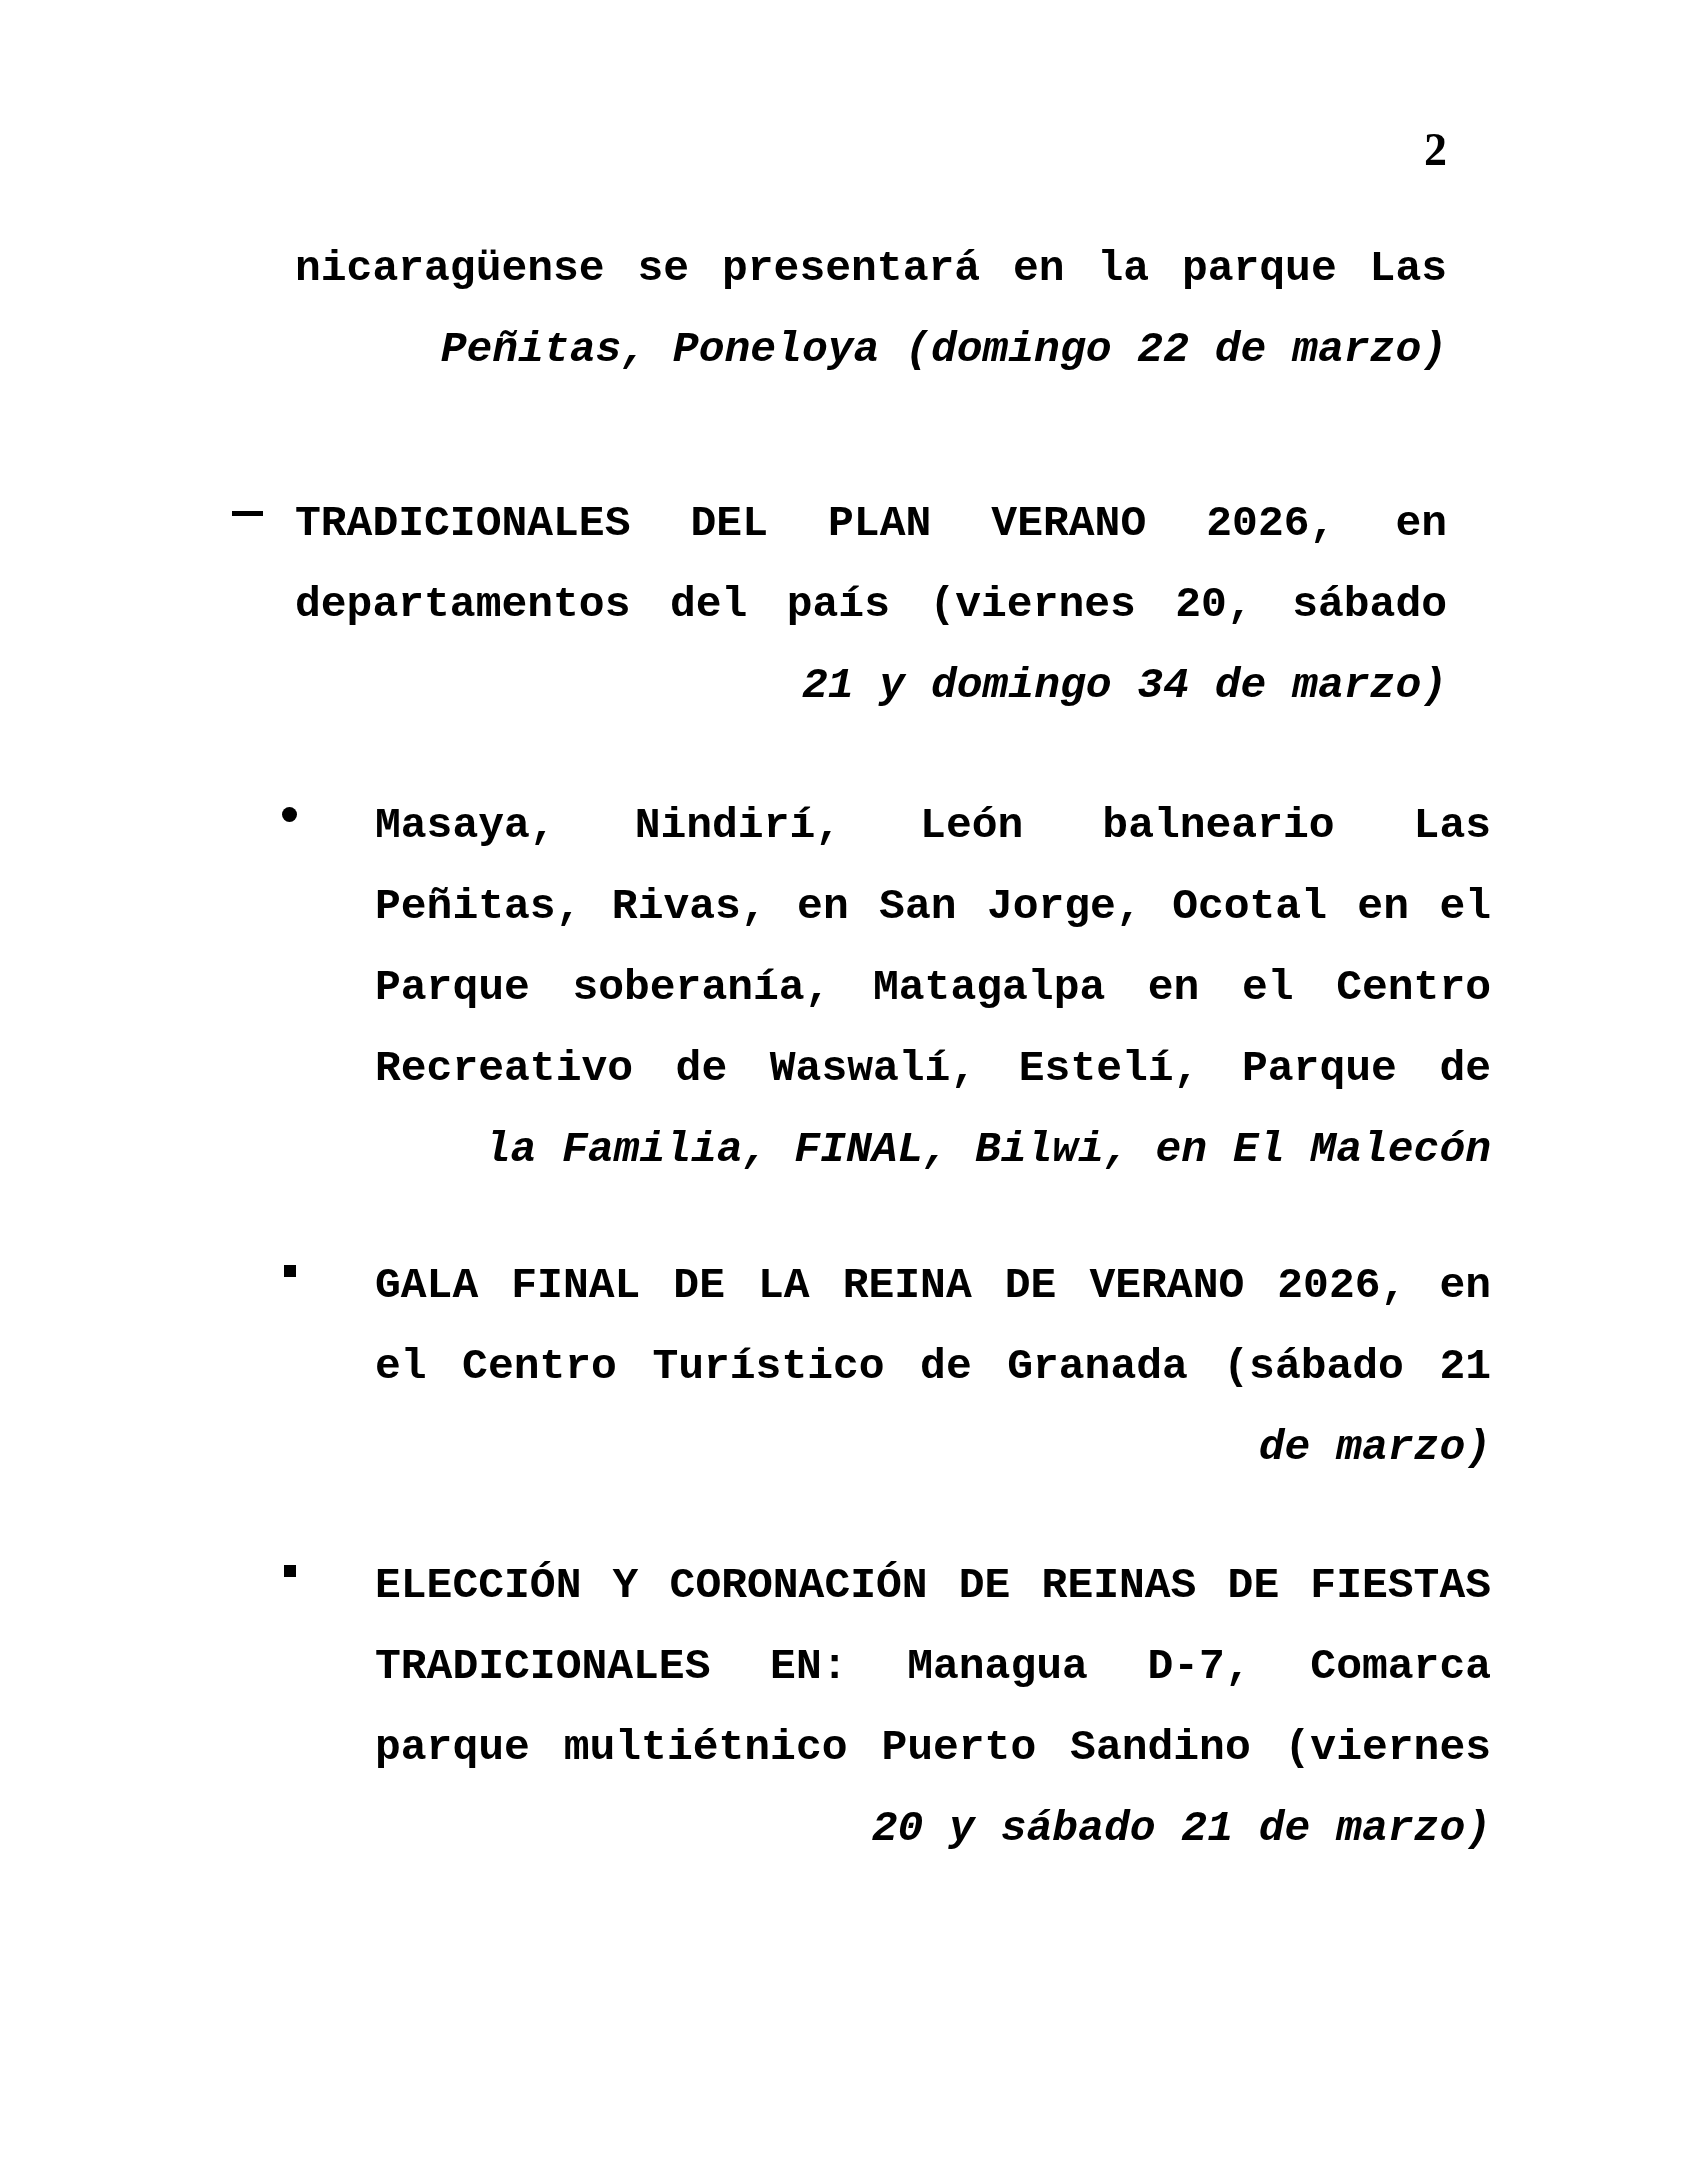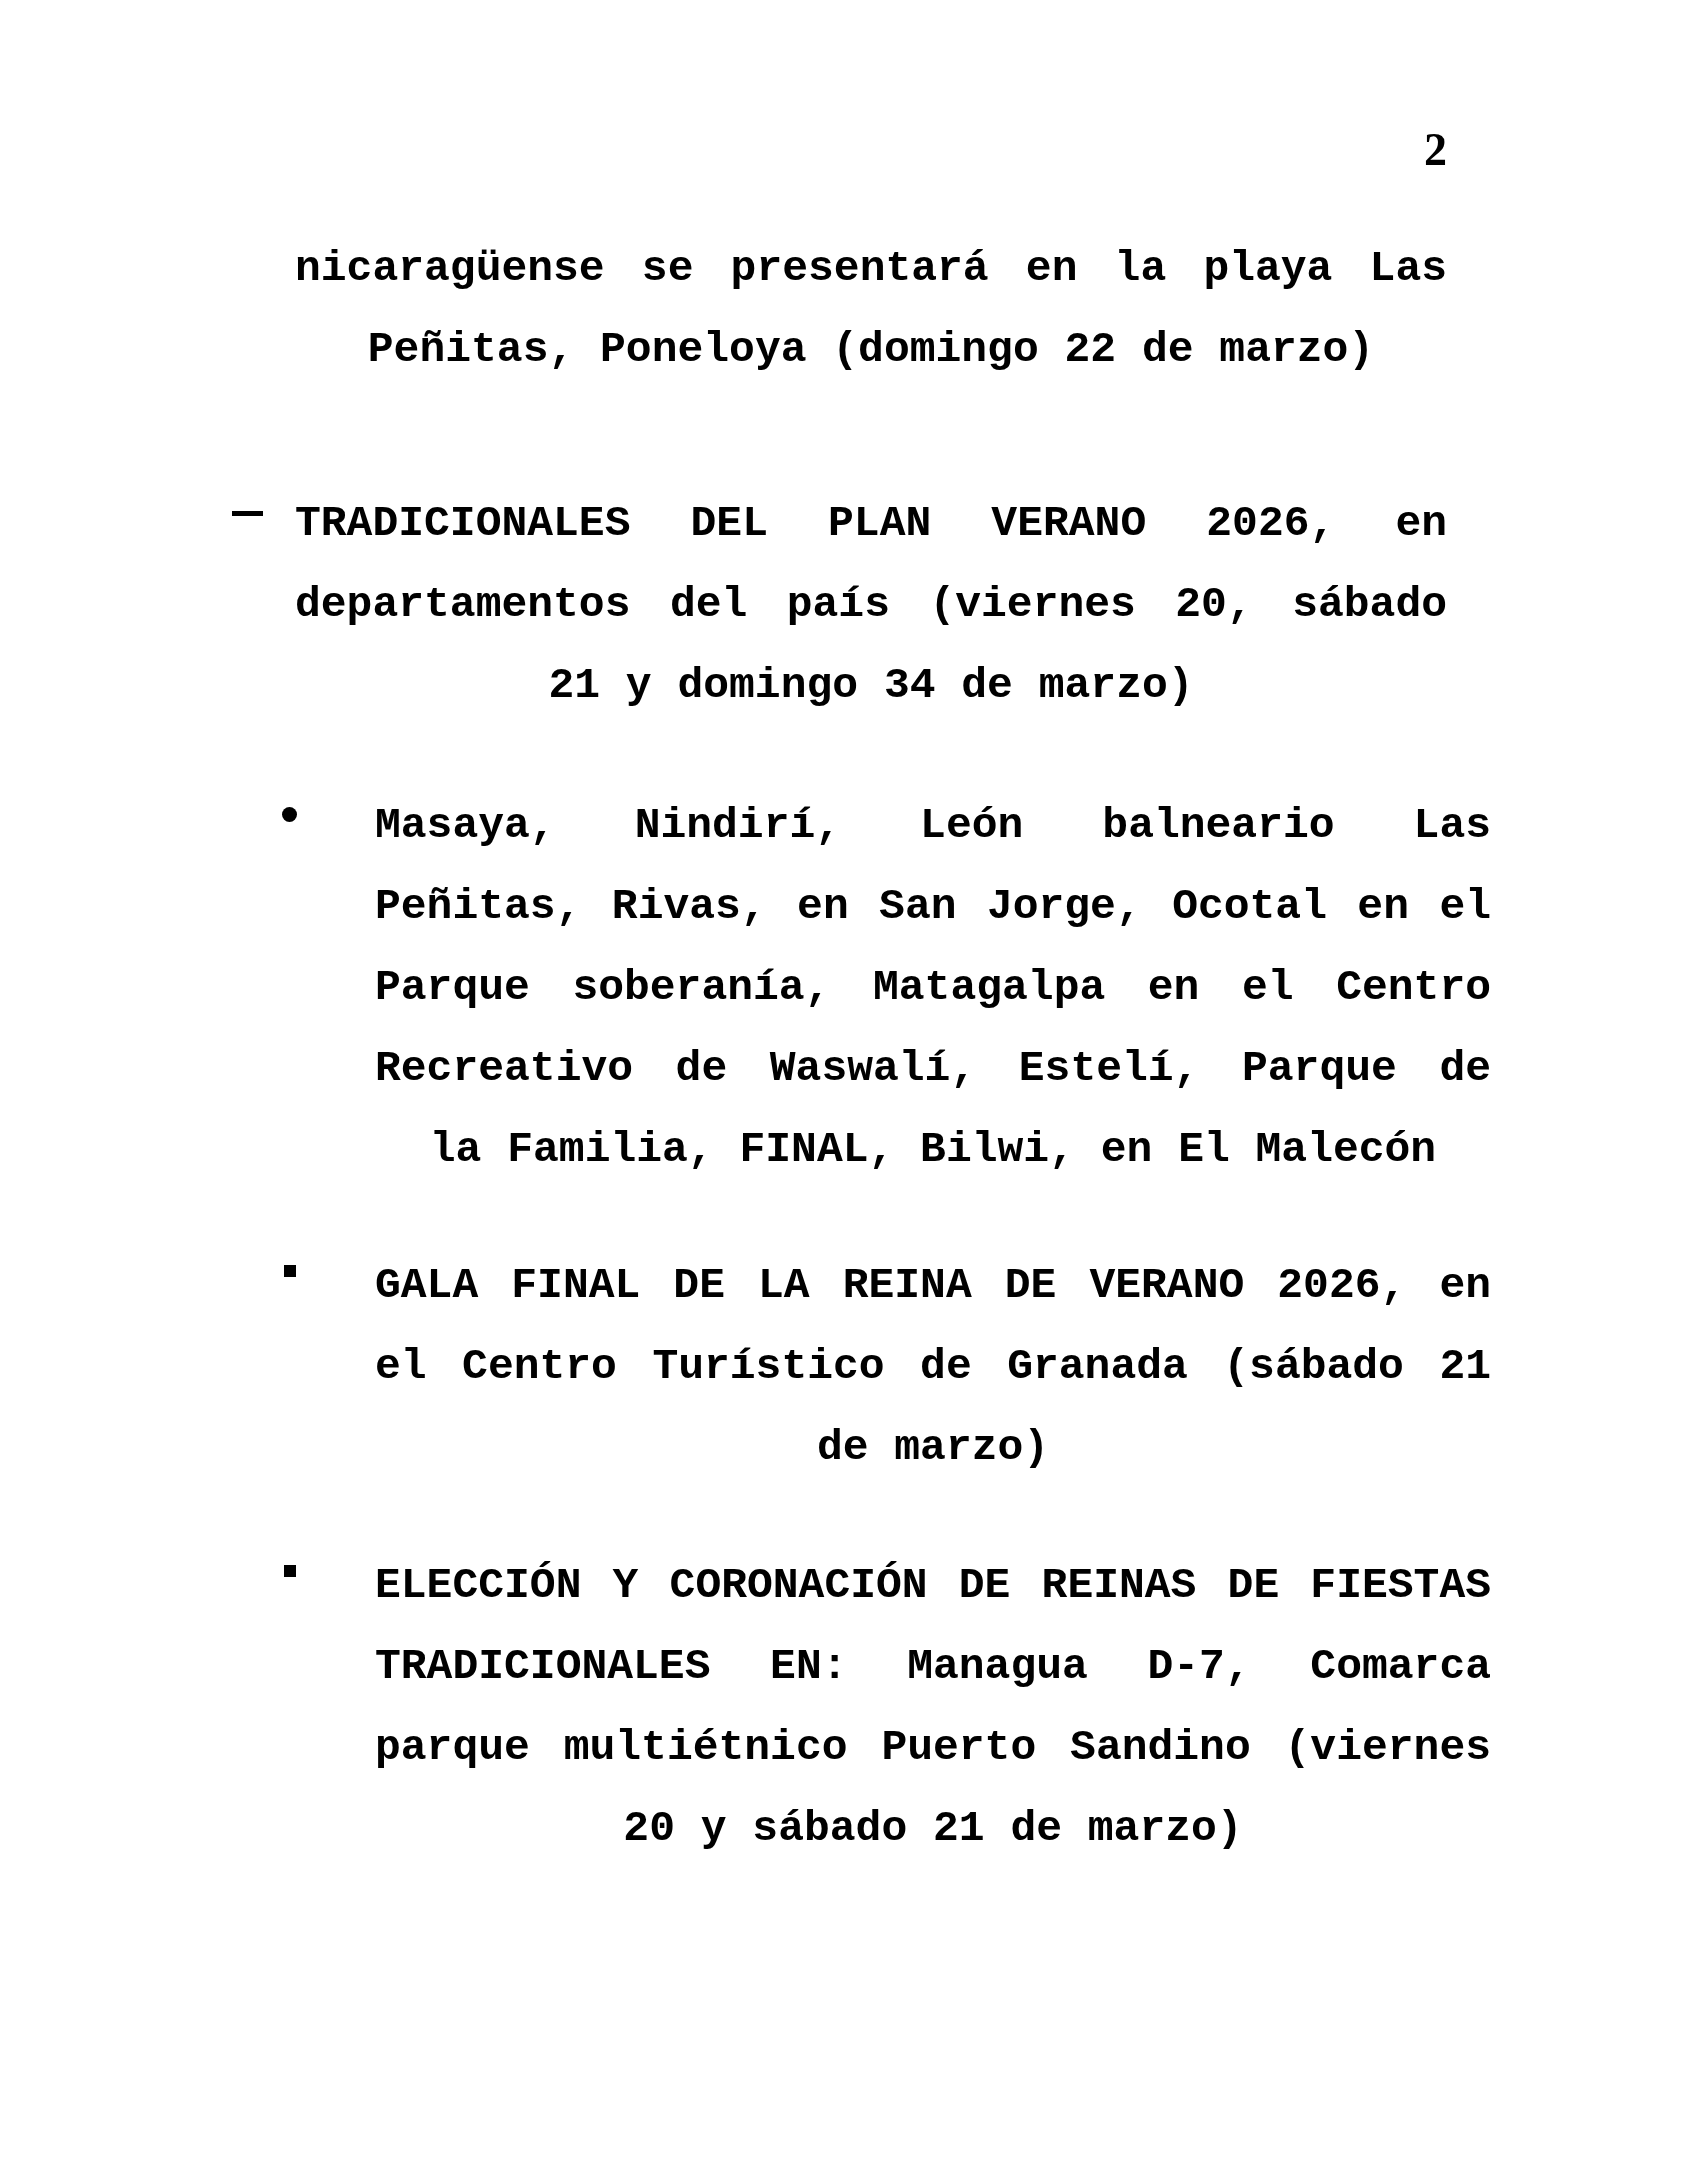--- a/index.html
+++ b/index.html
@@ -31,22 +31,23 @@
     margin-left: 27px;
   }
   .line {
     height: 81px;
     line-height: 81px;
     text-align: justify;
     text-align-last: justify;
     white-space: normal;
   }
   .line.last {
-    text-align: center;
+    text-align: right;
     text-align-last: auto;
+    font-style: italic;
   }
   .pageno {
     position: absolute;
     top: 127px;
     left: 1366px;
     width: 81px;
     text-align: right;
     font-family: "Liberation Serif", "DejaVu Serif", serif;
     font-weight: 700;
     font-size: 46px;
@@ -80,21 +81,21 @@
   .bullet-square.eleccion { top: 1565px; }
 </style>
 </head>
 <body>
 
 <div class="page">
 
   <div class="pageno">2</div>
 
   <div class="block col-main" style="top:228px">
-    <div class="line">nicaragüense se presentará en la playa Las</div>
+    <div class="line">nicaragüense se presentará en la parque Las</div>
     <div class="line last">Peñitas, Poneloya (domingo 22 de marzo)</div>
   </div>
 
   <div class="bullet-dash"></div>
   <div class="block col-main" style="top:483px">
     <div class="line">TRADICIONALES DEL PLAN VERANO 2026, en</div>
     <div class="line">departamentos del país (viernes 20, sábado</div>
     <div class="line last">21 y domingo 34 de marzo)</div>
   </div>
 

